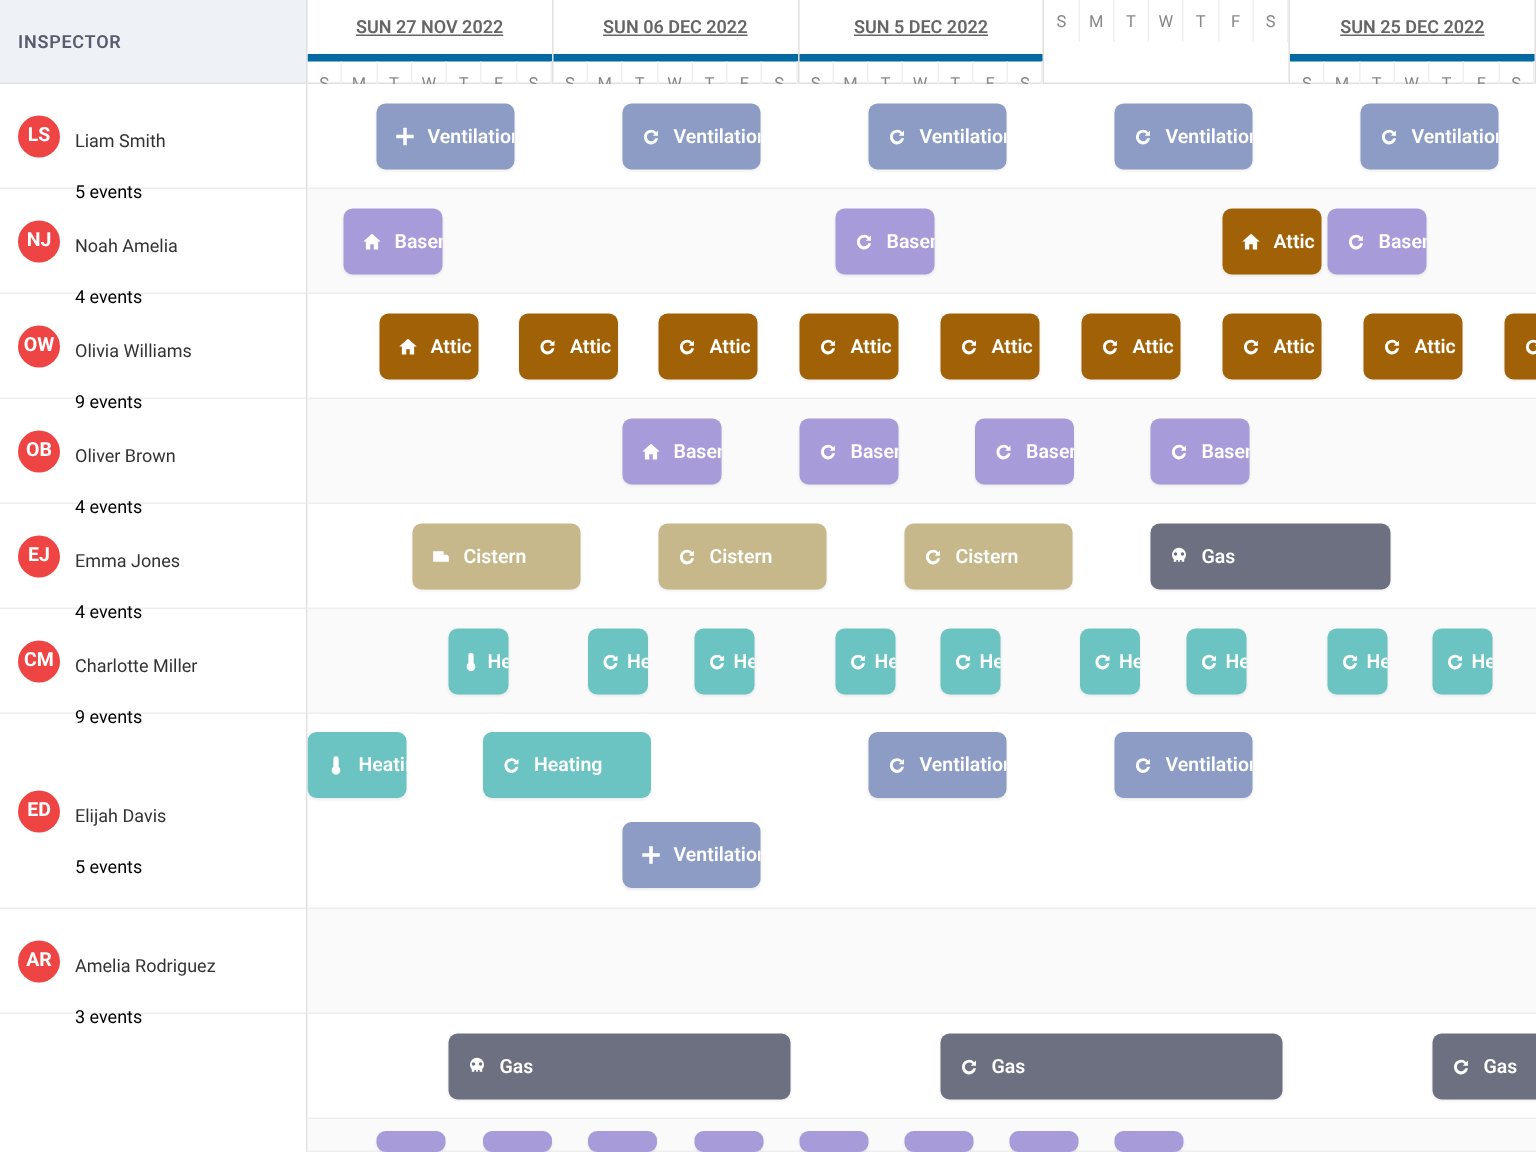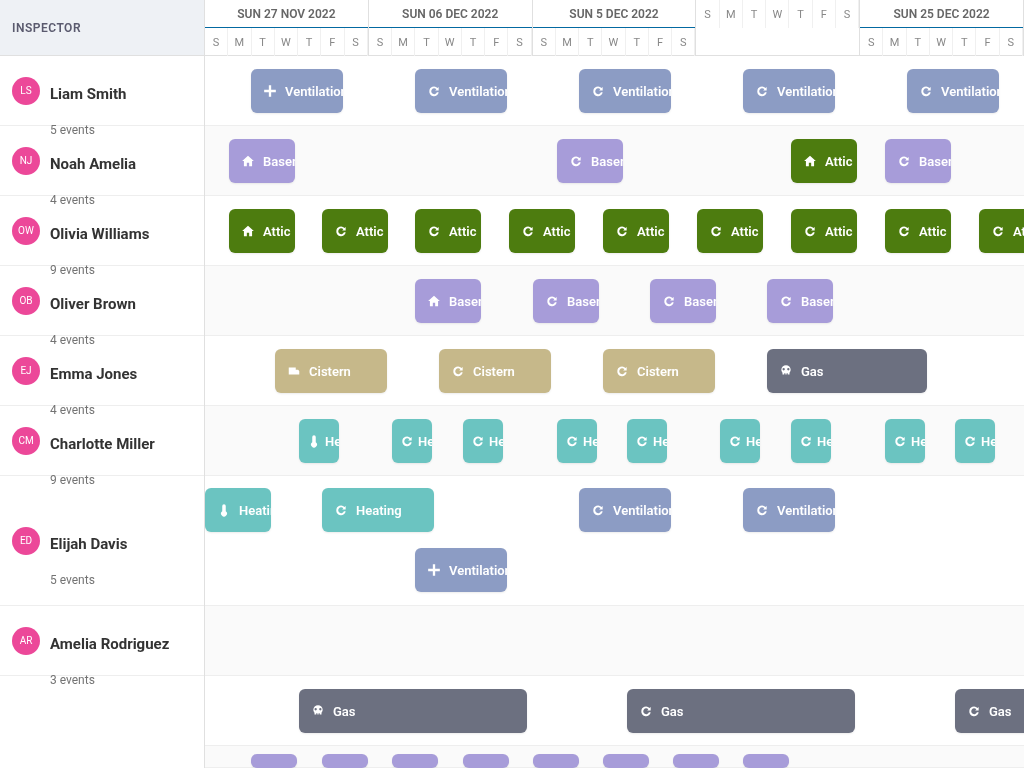--- a/index.html
+++ b/index.html
@@ -2,44 +2,44 @@
 <html><head>
 <meta charset="utf-8">
 <style>
 * { box-sizing: border-box; margin: 0; padding: 0; }
 body { font-family: -apple-system, BlinkMacSystemFont, "Segoe UI", Roboto, sans-serif; background: #fff; overflow: hidden; width: 1024px; height: 768px; }
 .wrap { display: flex; height: 768px; }
 .sidebar { width: 205px; flex-shrink: 0; border-right: 1px solid #e0e0e0; background: #fff; }
 .sidebar-header { height: 56px; background: #eef1f5; border-bottom: 1px solid #e0e0e0; display: flex; align-items: center; padding: 0 12px; color: #5a5a6e; font-weight: 600; font-size: 12px; letter-spacing: 0.5px; }
 .inspector-row { display: flex; align-items: center; padding: 14px 12px; border-bottom: 1px solid #eee; gap: 10px; }
 .inspector-row.tall { height: 130px; }
-.avatar { width: 28px; height: 28px; border-radius: 50%; background: #ec4899; color: #fff; font-size: 10px; font-weight: 400; display: flex; align-items: center; justify-content: center; flex-shrink: 0; }
+.avatar { width: 28px; height: 28px; border-radius: 50%; background: #ef4444; color: #fff; font-size: 13px; font-weight: 700; display: flex; align-items: center; justify-content: center; flex-shrink: 0; }
 .insp-info { display: flex; flex-direction: column; }
-.insp-name { font-weight: 700; font-size: 15px; color: #333; margin-top: 40px; }
-.insp-count { font-size: 12px; color: #737373; margin-top: 20px; }
+.insp-name { font-weight: 400; font-size: 12px; color: #333; margin-top: 40px; }
+.insp-count { font-size: 12px; color: #000000; margin-top: 20px; }
 .timeline { flex: 1; overflow: hidden; position: relative; }
 .time-header { height: 56px; display: flex; border-bottom: 1px solid #e0e0e0; }
 .week-col { flex-shrink: 0; border-right: 1px solid #e0e0e0; }
-.week-label { height: 28px; display: flex; align-items: center; justify-content: center; font-size: 12px; color: #666; font-weight: 600; border-bottom: 1px solid #0369a1; }
+.week-label { height: 41px; display: flex; align-items: center; justify-content: center; font-size: 12px; color: #666; font-weight: 600; border-bottom: 5px solid #0369a1; text-decoration: underline; }
 .day-row { height: 28px; display: flex; }
 .day-cell { width: 23.4px; display: flex; align-items: center; justify-content: center; font-size: 11px; color: #888; border-right: 1px solid #f0f0f0; }
 .time-body { position: relative; }
 .time-row { height: 70px; border-bottom: 1px solid #eee; position: relative; background: #fff; }
 .time-row.alternate { background: #fafafa; }
 .time-row.tall { height: 130px; }
 .grid-lines { position: absolute; top: 0; bottom: 0; left: 0; right: 0; display: flex; pointer-events: none; }
 .grid-week { border-right: 1px solid #e8e8e8; flex-shrink: 0; }
 .event { position: absolute; height: 44px; border-radius: 6px; color: #fff; display: flex; align-items: center; padding: 0 12px; font-size: 13px; font-weight: 600; gap: 8px; white-space: nowrap; overflow: hidden; box-shadow: 0 1px 2px rgba(0,0,0,0.08); }
 .event.top { top: 13px; }
 .event.r1 { top: 12px; }
 .event.r2 { top: 72px; }
 .ico { width: 14px; height: 14px; flex-shrink: 0; }
 .c-blue { background: #8c9cc4; }
 .c-purple { background: #a79cd9; }
-.c-pink { background: #4d7c0f; }
+.c-pink { background: #a16207; margin-left: 24px; }
 .c-tan { background: #c6b88a; }
 .c-dark { background: #6c7080; }
 .c-teal { background: #6bc4c1; }
 </style>
 </head>
 <body>
 
 <div class="wrap">
 
   <div class="sidebar">

